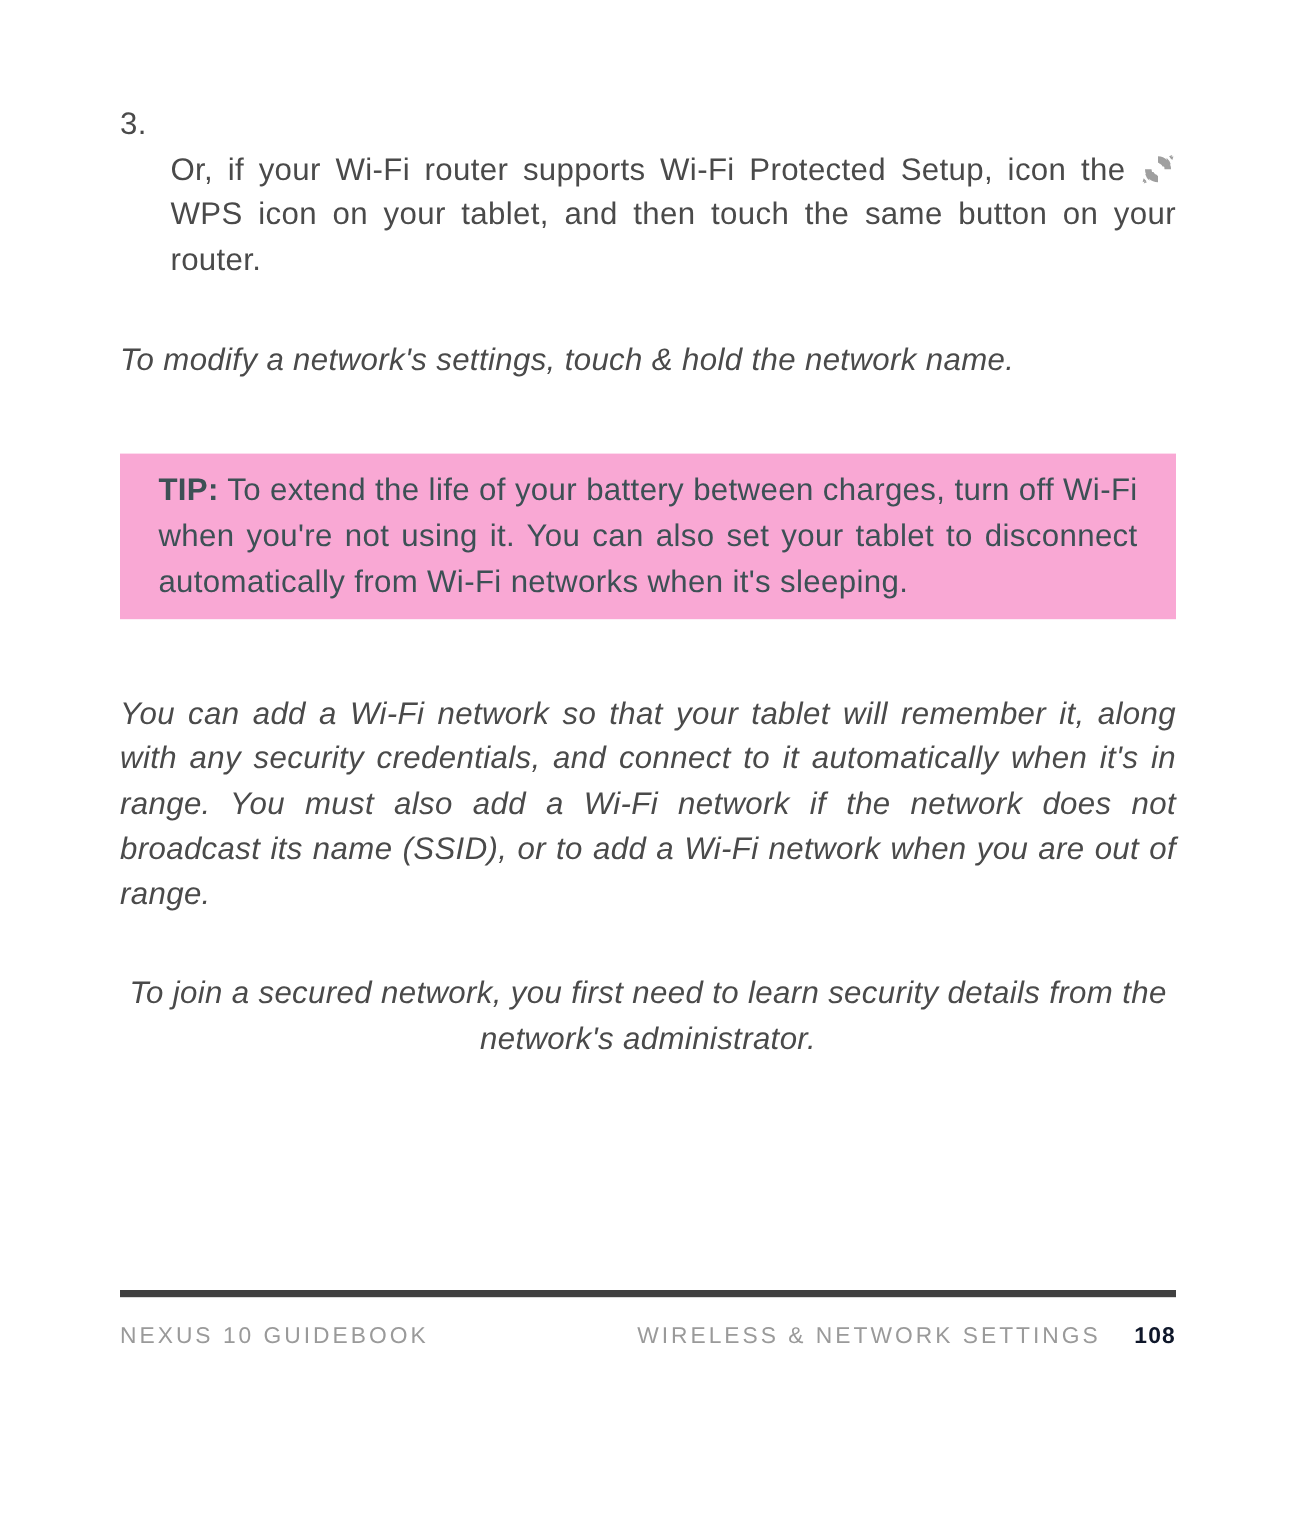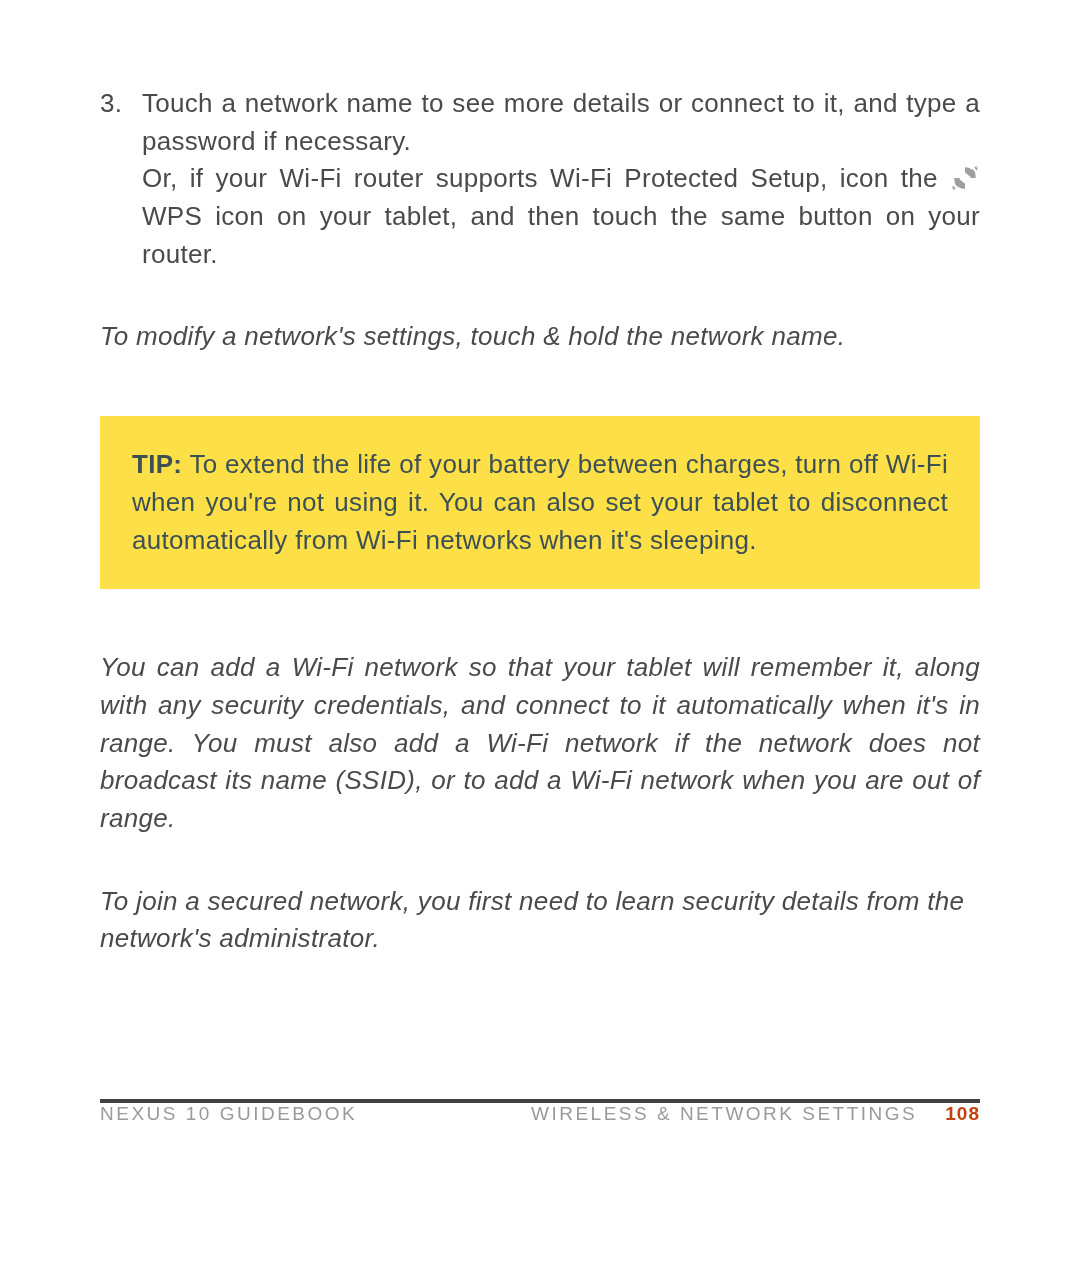--- a/index.html
+++ b/index.html
@@ -34,22 +34,22 @@
     position: absolute;
     left: 0;
     top: 0;
   }
   .para {
     text-align: justify;
     margin: 3px 0 45px 0;
     font-style: italic;
   }
   .tip-box {
-    background: #fde047;
-    padding: 30px 32px;
+    background: #f9a8d4;
+    padding: 12px 32px;
     margin: 60px 0 60px 0;
     text-align: justify;
     color: #3d5055;
     font-size: 26px;
     line-height: 1.45;
   }
   .tip-label {
     font-weight: 700;
   }
   .section-heading {
@@ -63,69 +63,70 @@
     width: 26px;
     height: 26px;
     vertical-align: -4px;
     margin: 0 2px;
   }
   .footer {
     position: absolute;
     left: 100px;
     right: 100px;
     bottom: 145px;
-    border-top: 4px solid #404040;
+    border-top: 6px solid #404040;
+    padding-top: 22px;
     display: flex;
     justify-content: space-between;
     align-items: baseline;
     font-size: 19px;
     letter-spacing: 2.5px;
     color: #9a9a9a;
     margin-top: 32px;
   }
   .footer-right {
     letter-spacing: 2.5px;
   }
   .page-num {
-    color: #c2410c;
+    color: #0f172a;
     font-weight: 600;
     margin-left: 28px;
     letter-spacing: 1px;
   }
 </style>
 </head>
 <body>
 
 <div class="page">
 
   <div class="content">
 
     <div class="ol-item">
       <span class="ol-num">3.</span>
-      <span>Touch a network name to see more details or connect to it, and type a password if necessary.</span><br>
+      <br>
       <span>Or, if your Wi-Fi router supports Wi-Fi Protected Setup, icon the </span><span class="wps-icon"><svg viewBox="0 0 24 24" width="26" height="26">
             <path fill="#9f9f9f" d="M12 2 A10 10 0 0 1 22 12 L17 12 A5 5 0 0 0 12 7 Z M12 22 A10 10 0 0 1 2 12 L7 12 A5 5 0 0 0 12 17 Z M21 3 l3 -1 l-1 3 z M3 21 l-3 1 l1 -3 z"></path>
             <path fill="#9f9f9f" d="M18.5 3.2 a10 10 0 0 1 3.3 5 l-2.2 0.6 z M5.5 20.8 a10 10 0 0 1 -3.3 -5 l2.2 -0.6 z"></path>
             <circle cx="12" cy="12" r="10" fill="none"></circle>
             <path fill="#9f9f9f" d="M13.5,3.1c3.5,0.6,6.2,3.3,6.9,6.8l-4.9,0c-0.6-1.1-1.6-2-2.8-2.4L13.5,3.1z M10.5,20.9c-3.5-0.6-6.2-3.3-6.9-6.8l4.9,0c0.6,1.1,1.6,2,2.8,2.4L10.5,20.9z"></path>
             <polygon fill="#9f9f9f" points="20.5,2 23,1 22,3.5"></polygon>
             <polygon fill="#9f9f9f" points="3.5,22 1,23 2,20.5"></polygon>
           </svg></span><span> WPS icon on your tablet, and then touch the same but­ton on your router.</span>
     </div>
 
     <p class="para">To modify a network's settings, touch &amp; hold the network name.</p>
 
     <div class="tip-box">
       <span class="tip-label">TIP:</span><span> To extend the life of your battery between charges, turn off Wi-Fi when you're not using it. You can also set your tab­let to disconnect automatically from Wi-Fi networks when it's sleeping.</span>
     </div>
 
 
     <p class="para">You can add a Wi-Fi network so that your tablet will remember it, along with any security credentials, and connect to it automati­cally when it's in range. You must also add a Wi-Fi network if the network does not broadcast its name (SSID), or to add a Wi-Fi net­work when you are out of range.</p>
 
-    <p class="para" style="text-align:left;">To join a secured network, you first need to learn security details from the network's administrator.</p>
+    <p class="para" style="text-align:center;">To join a secured network, you first need to learn security details from the network's administrator.</p>
 
   </div>
 
   <div class="footer">
     <span>NEXUS 10 GUIDEBOOK</span>
     <span class="footer-right">
       <span>WIRELESS &amp; NETWORK SETTINGS</span><span class="page-num">108</span>
     </span>
   </div>
 

